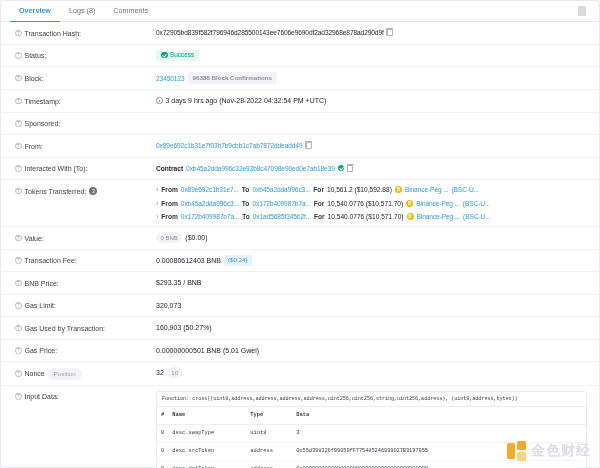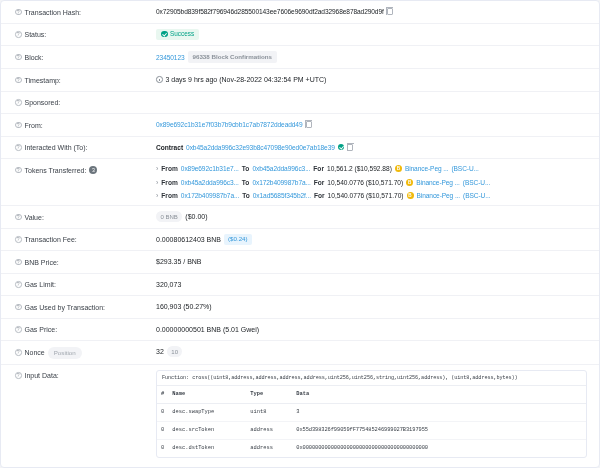--- a/index.html
+++ b/index.html
@@ -309,20 +309,34 @@
     font-weight: bold;
     letter-spacing: 1px;
     font-family: "DejaVu Sans", sans-serif;
   }
 </style>
 </head>
 <body>
 
 <div class="card">
 
+  <div class="tabbar">
+    <div class="tab active">
+      <span>Overview</span>
+    </div>
+    <div class="tab">
+      <span>Logs (8)</span>
+    </div>
+    <div class="tab">
+      <span>Comments</span>
+    </div>
+    <div class="tabbar-right">
+      <span class="glyph-box"></span>
+    </div>
+  </div>
 
   <div class="rows">
 
     <div class="row">
       <div class="row-label">
         <span class="qmark">?</span>
         <span>Transaction Hash:</span>
       </div>
       <div class="row-value">
         <span class="hash">0x72905bd839f582f796946d285500143ee7606e9690df2ad32968e878ad290d9f</span>
@@ -554,14 +568,22 @@
 
             </tbody>
           </table>
         </div>
 
       </div>
     </div>
 
   </div>
 
+  <div class="watermark">
+    <span class="wm-mark">
+      <span class="sq1"></span>
+        <span class="sq2"></span>
+        <span class="sq3"></span>
+    </span>
+    <span class="wm-text">金色财经</span>
+  </div>
 
 </div>
 
 </body></html>

